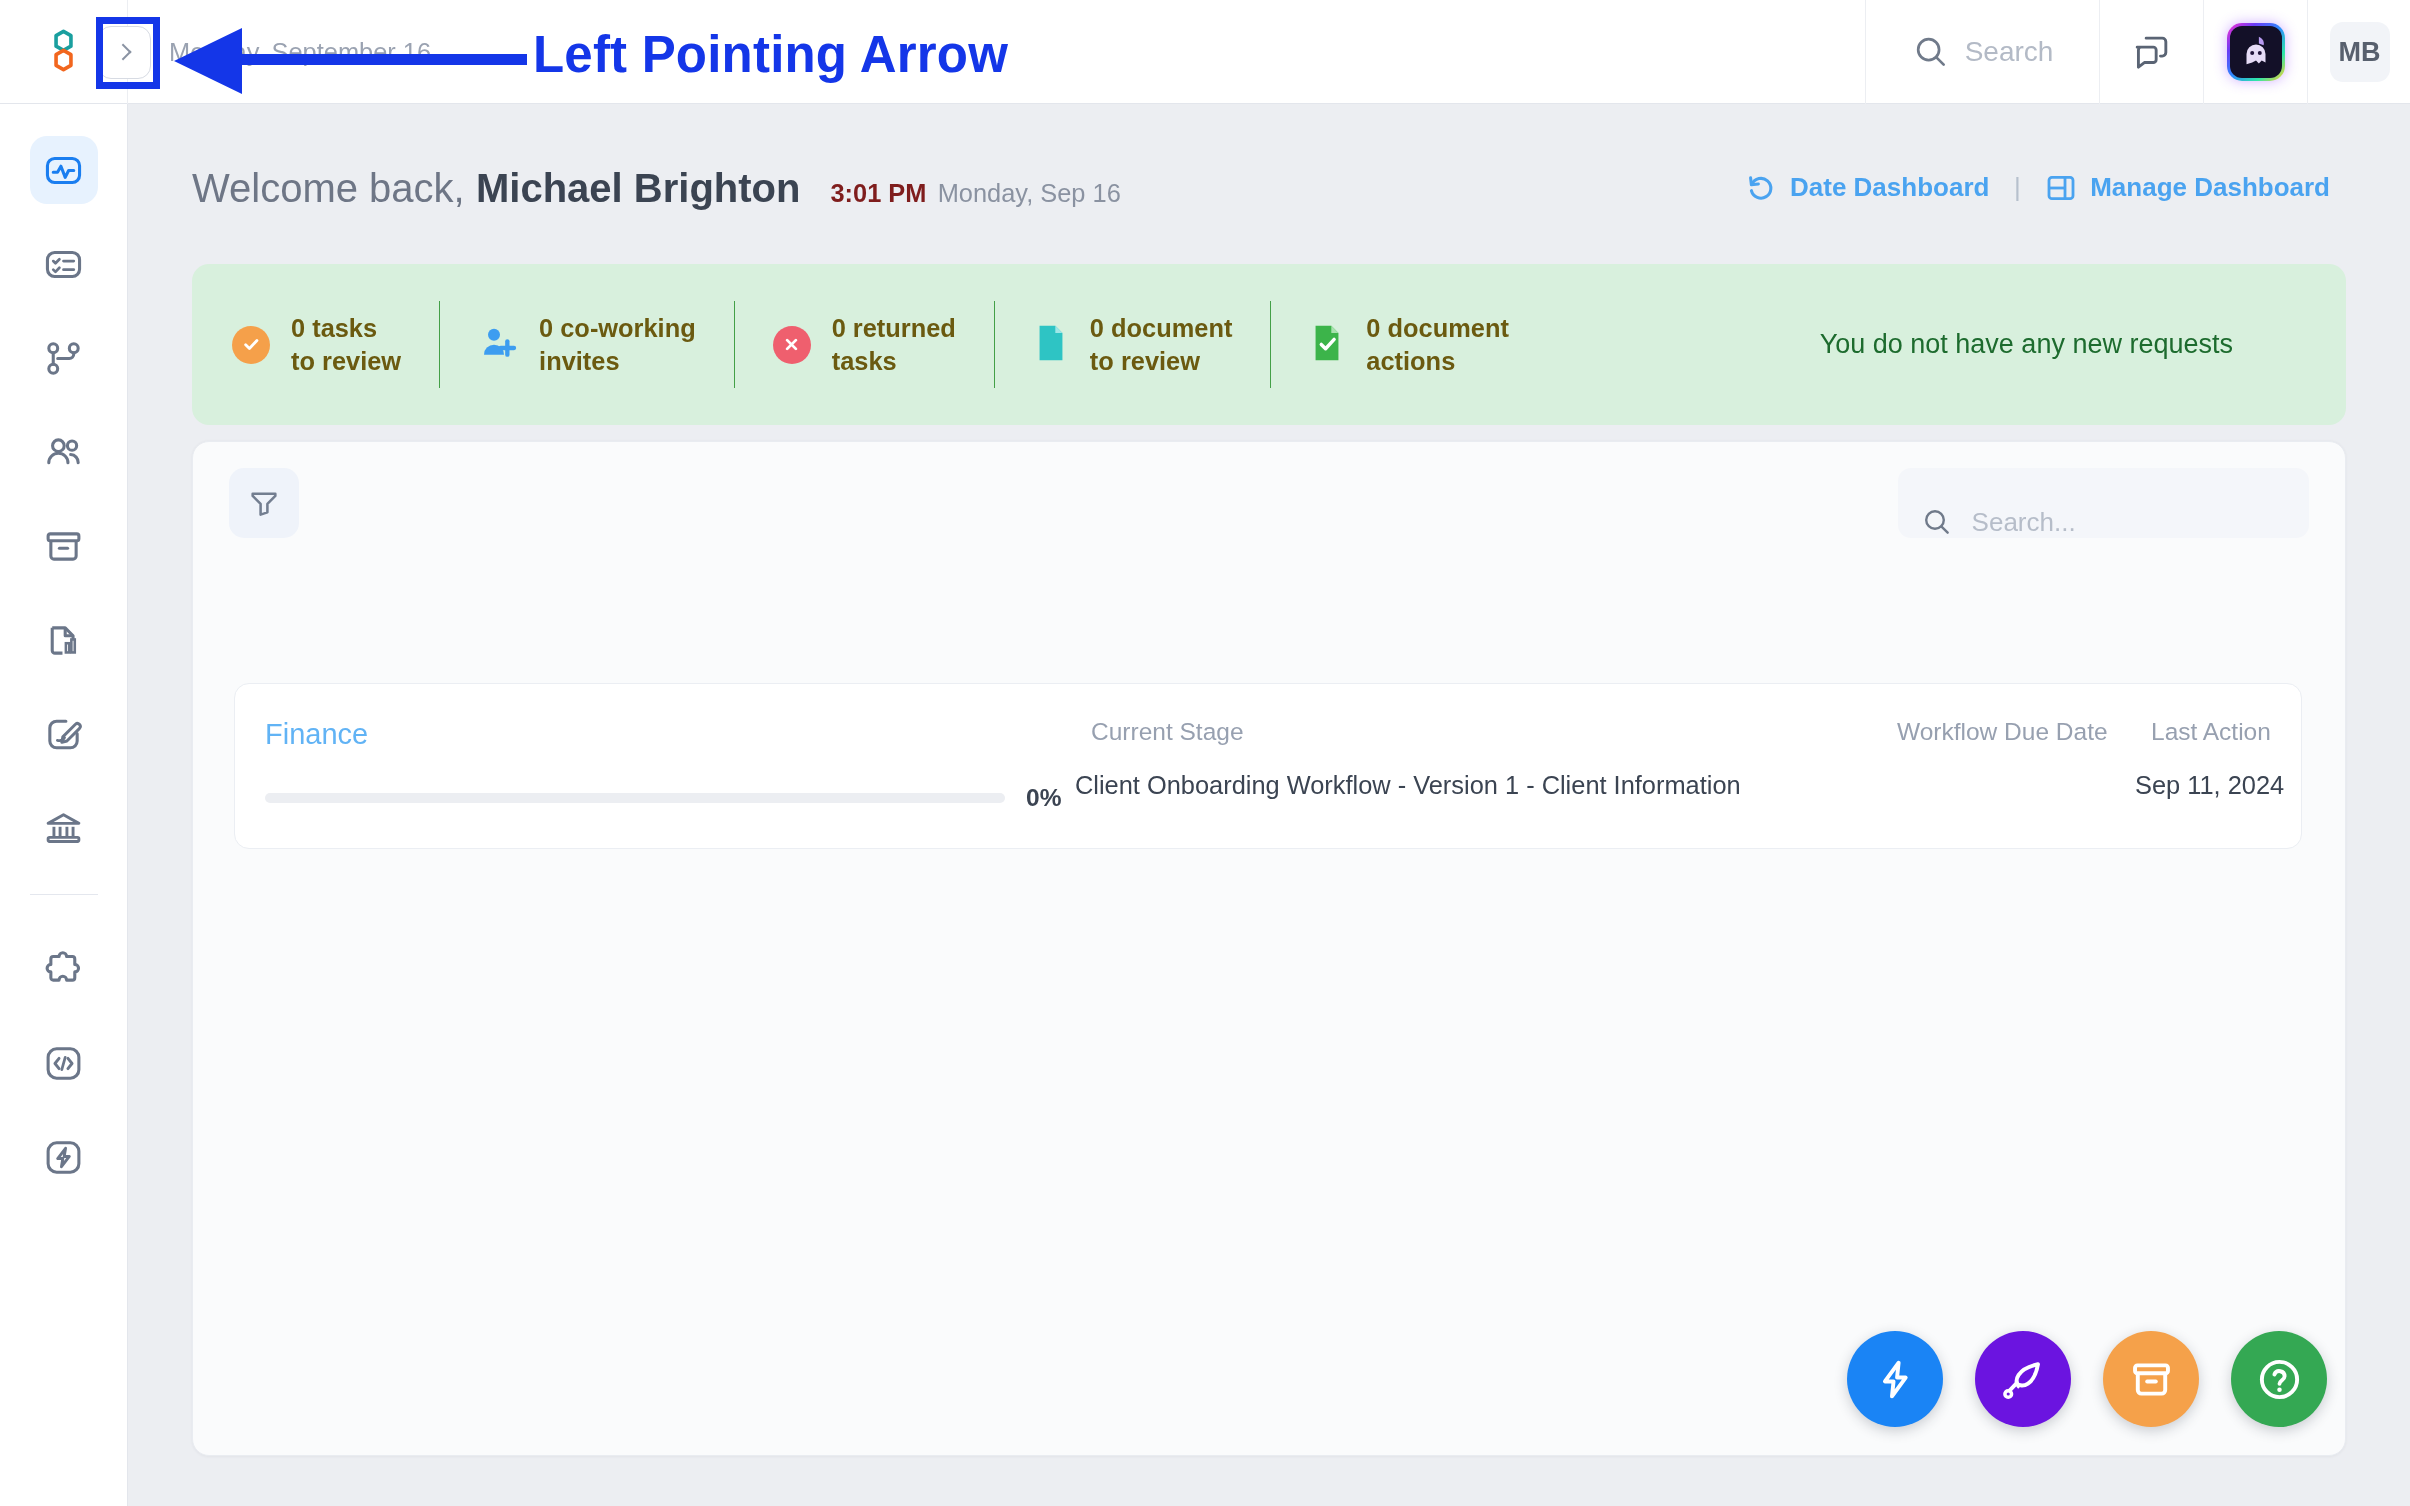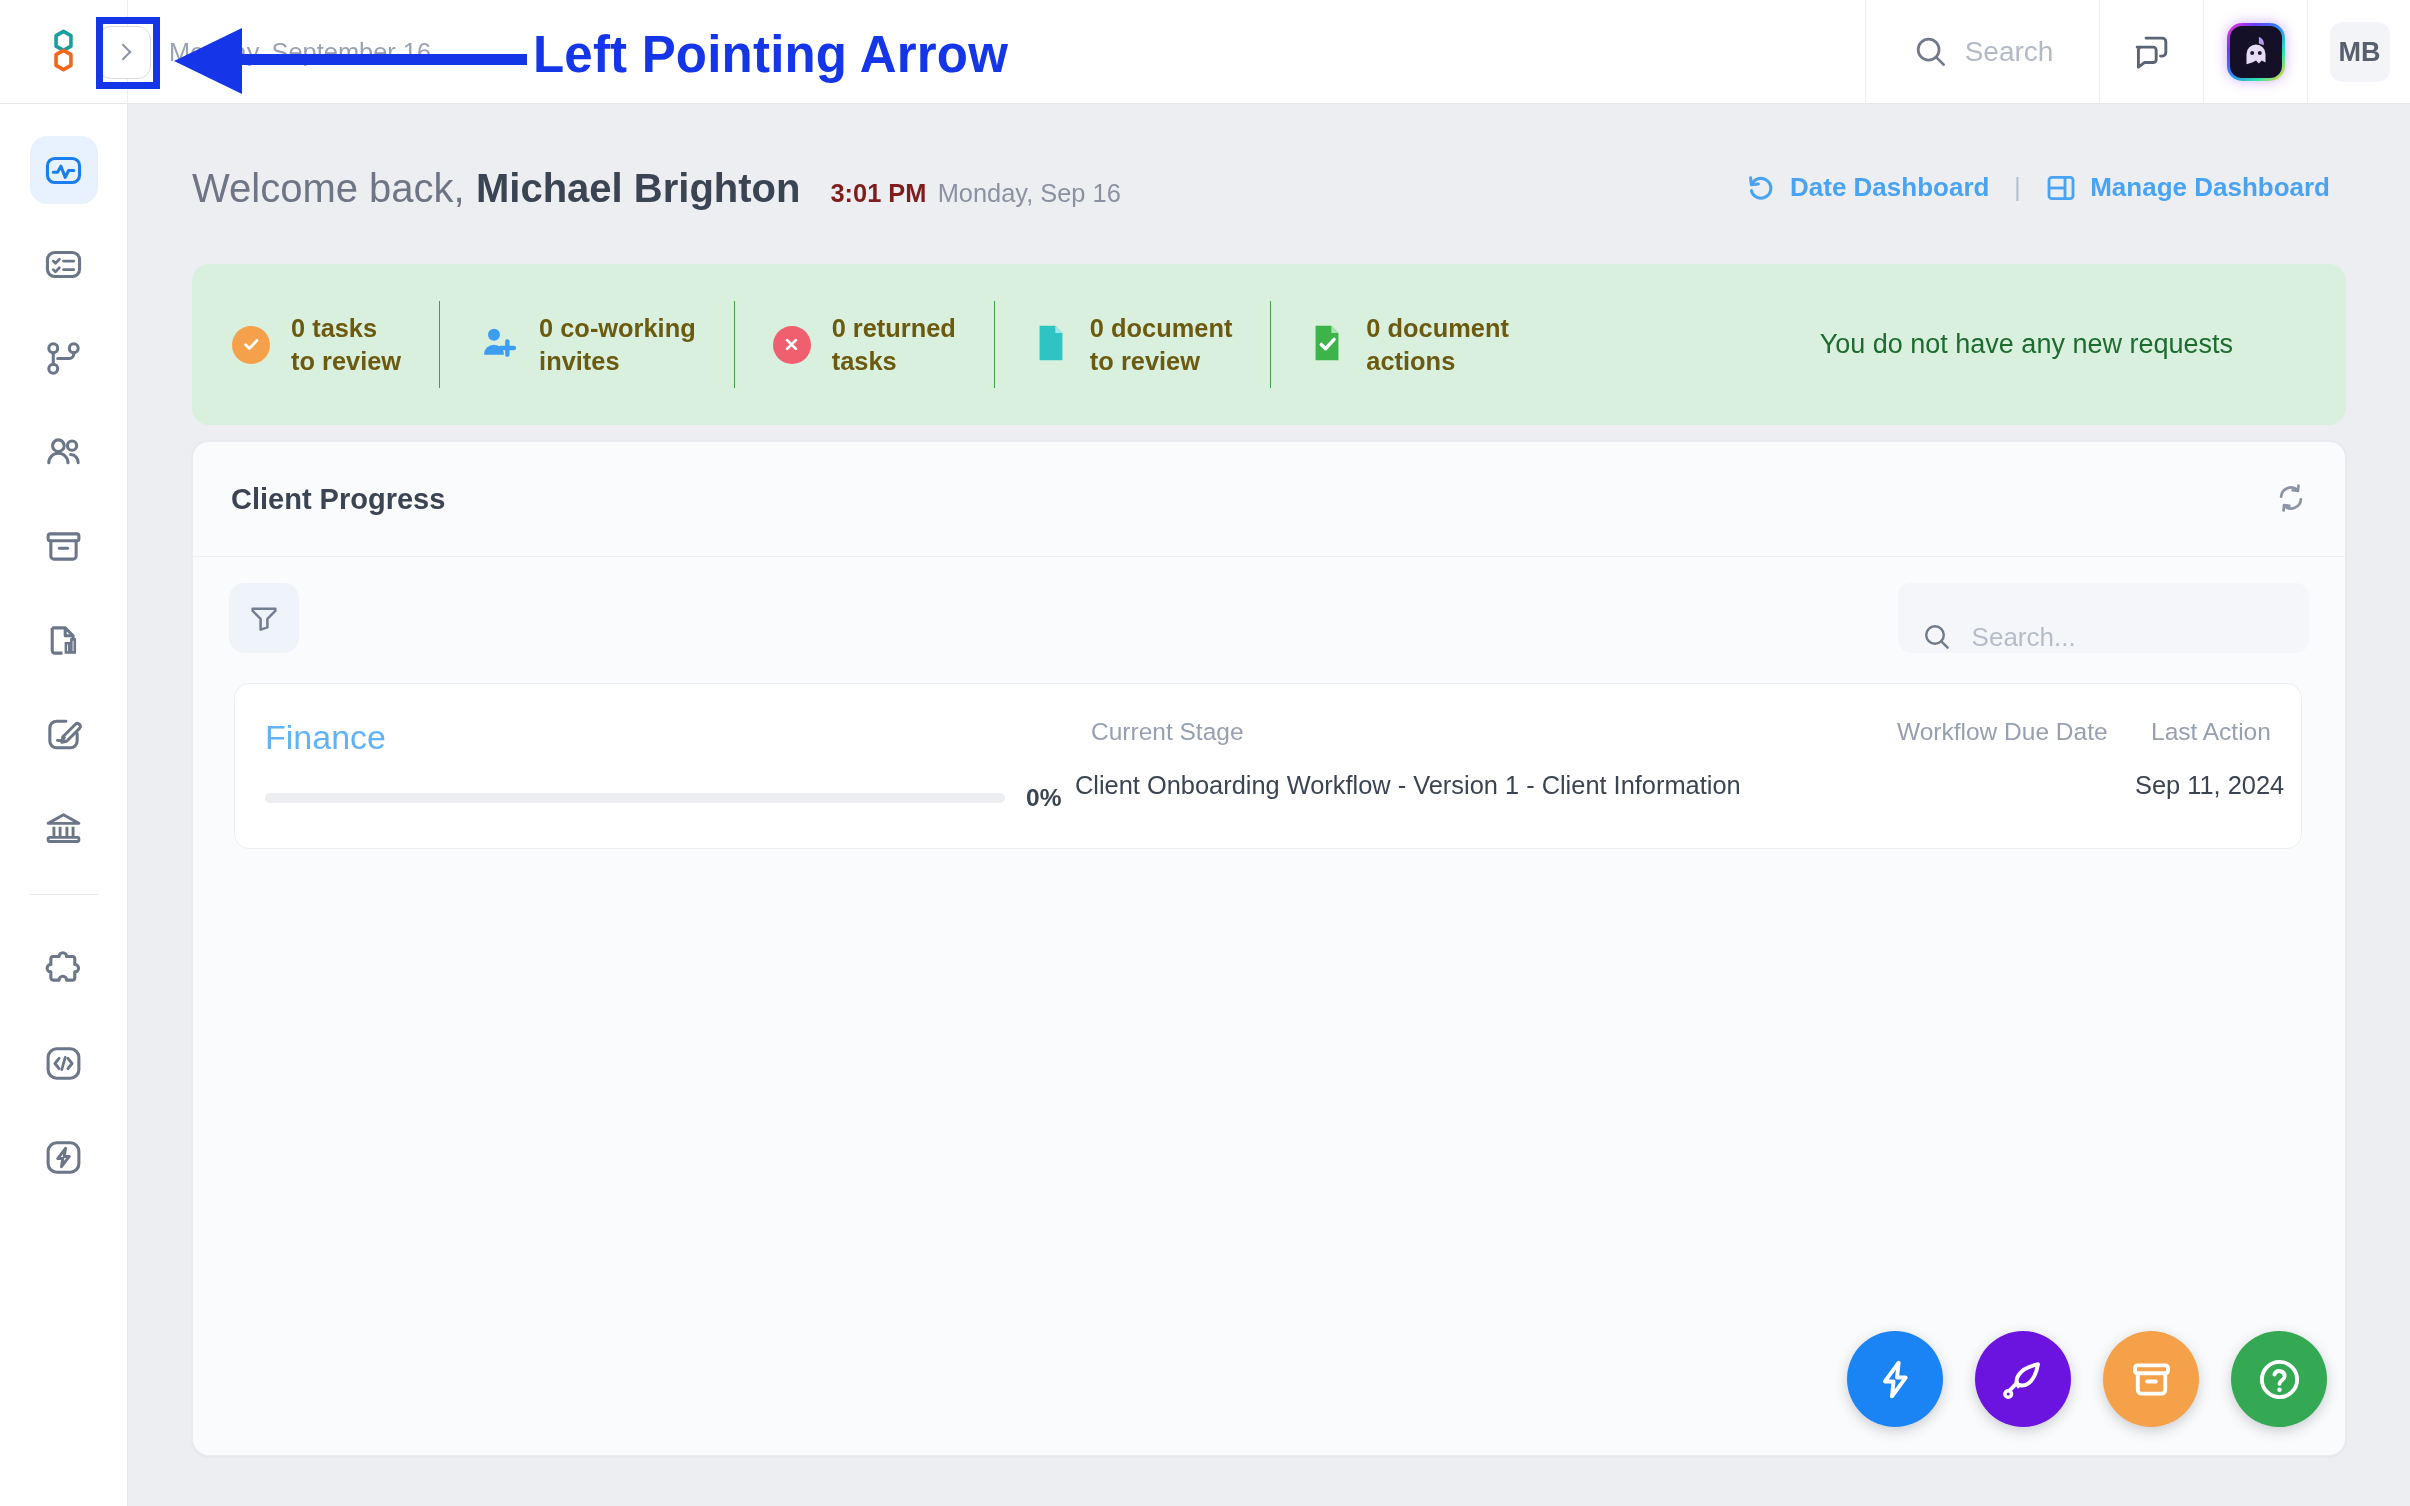--- a/index.html
+++ b/index.html
@@ -164,21 +164,21 @@
     position: absolute; top: 241px; left: 41px; width: 2068px; height: 166px;
     background: #fff; border: 0.9px solid #ebeef3; border-radius: 15px;
   }
   .row-head { position: absolute; top: 34px; left: 0; width: 100%; height: 38px; }
   .row-body { position: absolute; top: 87px; left: 0; width: 100%; height: 56px; }
   .col-name { position: absolute; left: 30px; }
   .col-stage { position: absolute; left: 840px; }
   .col-due  { position: absolute; left: 1646px; }
   .col-last { position: absolute; left: 1900px; }
   .hdr { font-size: 24.5px; color: #97a0b0; white-space: nowrap; margin-left: 16px; }
-  .client-link { font-size: 34px; color: #61b3f5; }
+  .client-link { font-size: 29px; color: #61b3f5; }
   .progress-wrap { position: absolute; left: 30px; top: 13px; display: flex; align-items: center; gap: 21px; }
   .progress-track { width: 740px; height: 10.4px; border-radius: 5.6px; background: #eceef2; }
   .progress-pct { font-size: 24.5px; font-weight: 700; color: #3b4452; }
   .stage-text { font-size: 25.4px; color: #3b4452; white-space: nowrap; }
   .last-val { font-size: 25.4px; color: #3b4452; white-space: nowrap; }
 
   
   .fabs { position: absolute; right: 83px; top: 1331px; display: flex; gap: 32px; z-index: 35; }
   .fab {
     width: 96px; height: 96px; border-radius: 50%;
@@ -443,31 +443,20 @@
       </span>
       <span class="notif-text">
         <span class="num">0 document</span><br><span>actions</span>
       </span>
     </div>
 
     <div class="notif-msg">You do not have any new requests</div>
   </div>
 
   <div class="card cp-card">
-    <div class="cp-head">
-      <span class="cp-title">Client Progress</span>
-      <span style="margin-left:auto">
-        <svg width="32" height="32" viewBox="0 0 24 24">
-          <path d="M4.6 11 a7.4 7.4 0 0 1 12.3-5" fill="none" stroke="#8a94a6" stroke-width="2" stroke-linecap="round"></path>
-          <polyline points="17.6,2.6 17.2,6.6 13.2,6.2" fill="none" stroke="#8a94a6" stroke-width="2" stroke-linecap="round" stroke-linejoin="round"></polyline>
-          <path d="M19.4 13 a7.4 7.4 0 0 1-12.3 5" fill="none" stroke="#8a94a6" stroke-width="2" stroke-linecap="round"></path>
-          <polyline points="6.4,21.4 6.8,17.4 10.8,17.8" fill="none" stroke="#8a94a6" stroke-width="2" stroke-linecap="round" stroke-linejoin="round"></polyline>
-        </svg>
-      </span>
-    </div>
 
     <div class="cp-toolbar">
       <div class="filter-btn">
         <svg width="34" height="34" viewBox="0 0 24 24">
           <path d="M4 5.4 h16 v1.6 l-5.6 5.6 v6 l-4.8 1.6 v-7.6 L4 7 z" fill="none" stroke="#737e90" stroke-width="1.8" stroke-linejoin="round"></path>
         </svg>
       </div>
       <div class="card-search">
         <svg width="32" height="32" viewBox="0 0 24 24">
           <circle cx="10.5" cy="10.5" r="6.6" fill="none" stroke="#707a8a" stroke-width="1.8"></circle>

